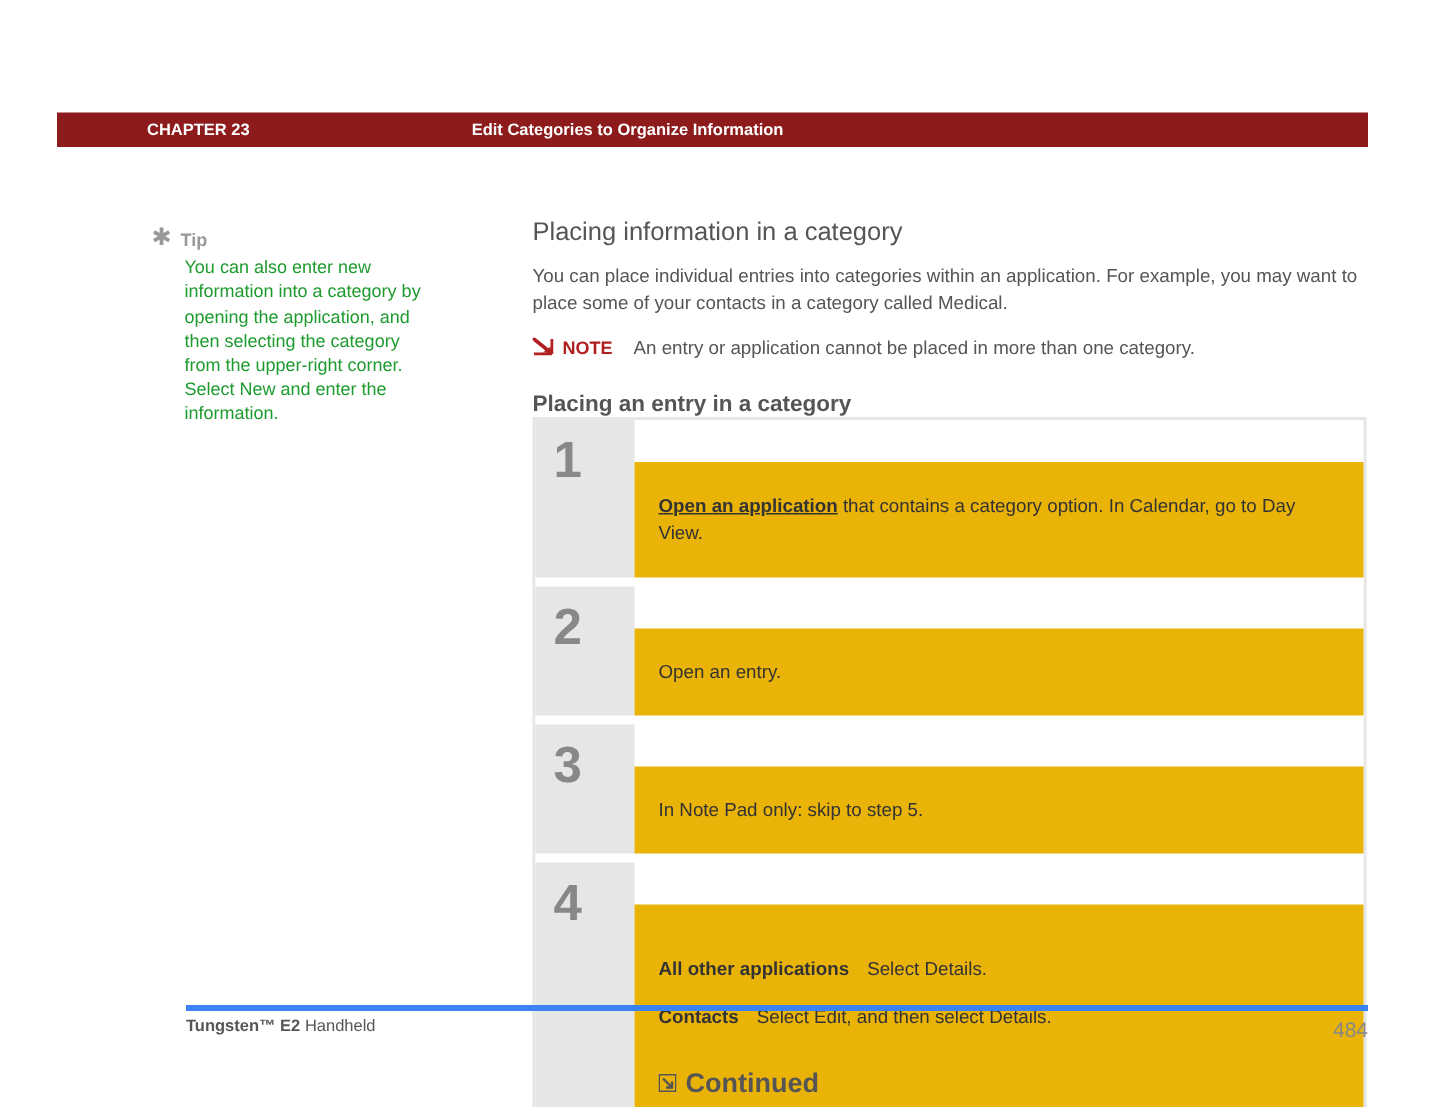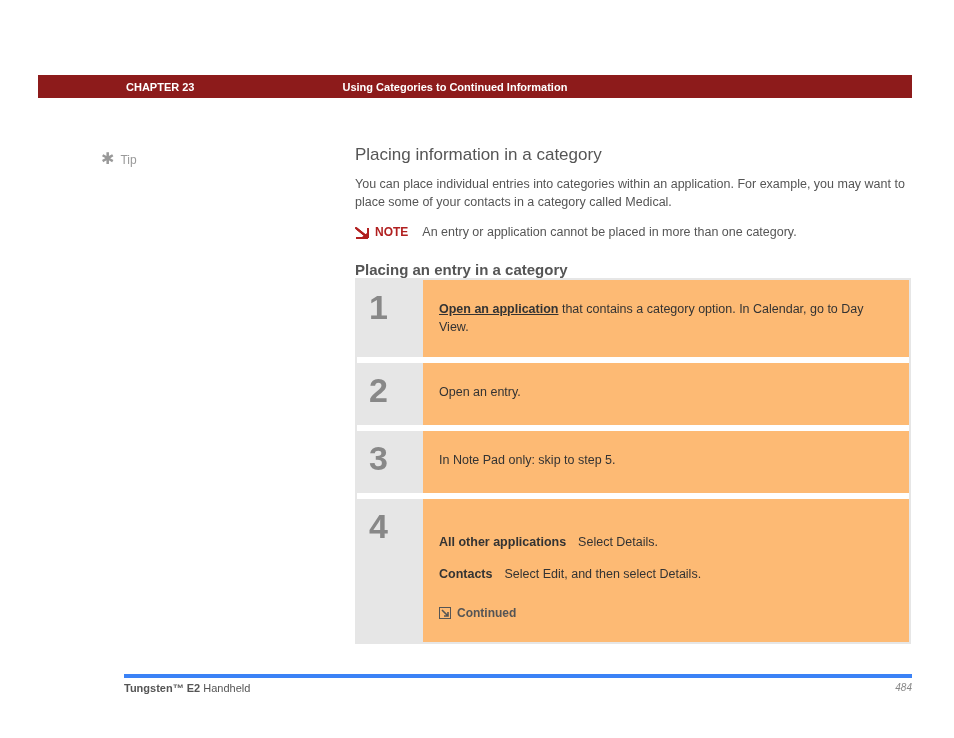--- a/index.html
+++ b/index.html
@@ -15,39 +15,39 @@
     left: 38px;
     right: 42px;
     height: 23px;
     background: #8d1b1b;
     display: flex;
     align-items: center;
     color: #fff;
     font-size: 11px;
     font-weight: bold;
   }
-  .chapter-label { margin-left: 88px; }
+  .chapter-label { margin-left: 60px; }
   .chapter-title { margin-left: 148px; }
   .sidebar {
     position: absolute;
     left: 101px;
     top: 152px;
     width: 188px;
     font-size: 12px;
     line-height: 1.35;
   }
   .tip-row { display: flex; align-items: flex-start; }
   .asterisk {
     color: #999;
     font-size: 16px;
     line-height: 16px;
     margin-right: 6px;
     margin-top: -1px;
   }
-  .tip-label { color: #999; font-weight: normal; font-size: 12px; }
+  .tip-label { color: #999; font-weight: bold; font-size: 12px; }
   .tip-body {
     color: #1e9b2e;
     padding-left: 22px;
     margin-top: 2px;
   }
   .main {
     position: absolute;
     left: 355px;
     top: 145px;
     width: 556px;
@@ -62,21 +62,21 @@
     font-size: 12.5px;
     line-height: 1.45;
     color: #555;
     margin-bottom: 14px;
   }
   .note-line {
     font-size: 12.5px;
     color: #555;
     margin-bottom: 22px;
     display: flex;
-    align-items: flex-end;
+    align-items: flex-start;
   }
   .note-icon {
     width: 14px; height: 12px; display:inline-block; margin-right:6px; vertical-align: middle;
   }
   .note-label { color: #b12020; font-weight: bold; margin-right: 14px; font-size: 12px; }
   h2 {
     font-size: 15px;
     font-weight: bold;
     color: #555;
     margin-bottom: 0;
@@ -95,67 +95,69 @@
     background: #e6e6e6;
     width: 66px;
     padding: 10px 12px 18px 12px;
     font-size: 34px;
     font-weight: bold;
     color: #888;
     line-height: 1;
     flex-shrink: 0;
   }
   .step-body-cell {
-    background: #fdba74;
+    background: #eab308;
     flex: 1;
     padding: 20px 16px 20px 16px;
     font-size: 12.5px;
     line-height: 1.45;
     color: #333;
+    margin-top: 28px;
   }
   .step-body-cell .link-strong {
     font-weight: bold;
     text-decoration: underline;
     color: #333;
   }
   .detail-row { margin-top: 14px; font-size: 12.5px; }
   .detail-label { font-weight: bold; margin-right: 12px; }
-  .continued-row { margin-top: 22px; font-size: 12px; display:flex; align-items:center; }
+  .continued-row { margin-top: 22px; font-size: 18px; display:flex; align-items:flex-start; }
   .continued-arrow { width:12px; height:12px; margin-right:6px; display:inline-block; }
   .continued-label { font-weight: bold; color:#555; }
   .footer {
     position: absolute;
     bottom: 44px;
     left: 124px;
     right: 42px;
     border-top: 4px solid #3b82f6;
     padding-top: 4px;
     display: flex;
     justify-content: space-between;
     font-size: 11px;
     color: #555;
   }
   .footer-left b { font-weight: bold; }
-  .footer-right { color: #888; font-size: 10px; font-style: italic; }
+  .footer-right { color: #888; font-size: 14px; }
 </style>
 </head>
 <body>
 
 <div class="page">
 
   <div class="header-bar">
     <span class="chapter-label">CHAPTER 23</span>
-    <span class="chapter-title">Using Categories to Continued Information</span>
+    <span class="chapter-title">Edit Categories to Organize Information</span>
   </div>
 
   <div class="sidebar">
     <div class="tip-row">
       <span class="asterisk">✱</span>
       <span class="tip-label">Tip</span>
     </div>
+    <div class="tip-body">You can also enter new information into a category by opening the application, and then selecting the category from the upper-right corner. Select New and enter the information.</div>
   </div>
 
   <div class="main">
     <h1>Placing information in a category</h1>
     <p class="body-text">You can place individual entries into categories within an application. For example, you may want to place some of your contacts in a category called Medical.</p>
 
     <div class="note-line">
       <span class="note-icon">
         <svg viewBox="0 0 14 12" width="14" height="12">
           <path d="M1 1 L13 11 M13 1 L13 11 M1 11 L13 11" stroke="#b12020" stroke-width="2" fill="none"></path>

